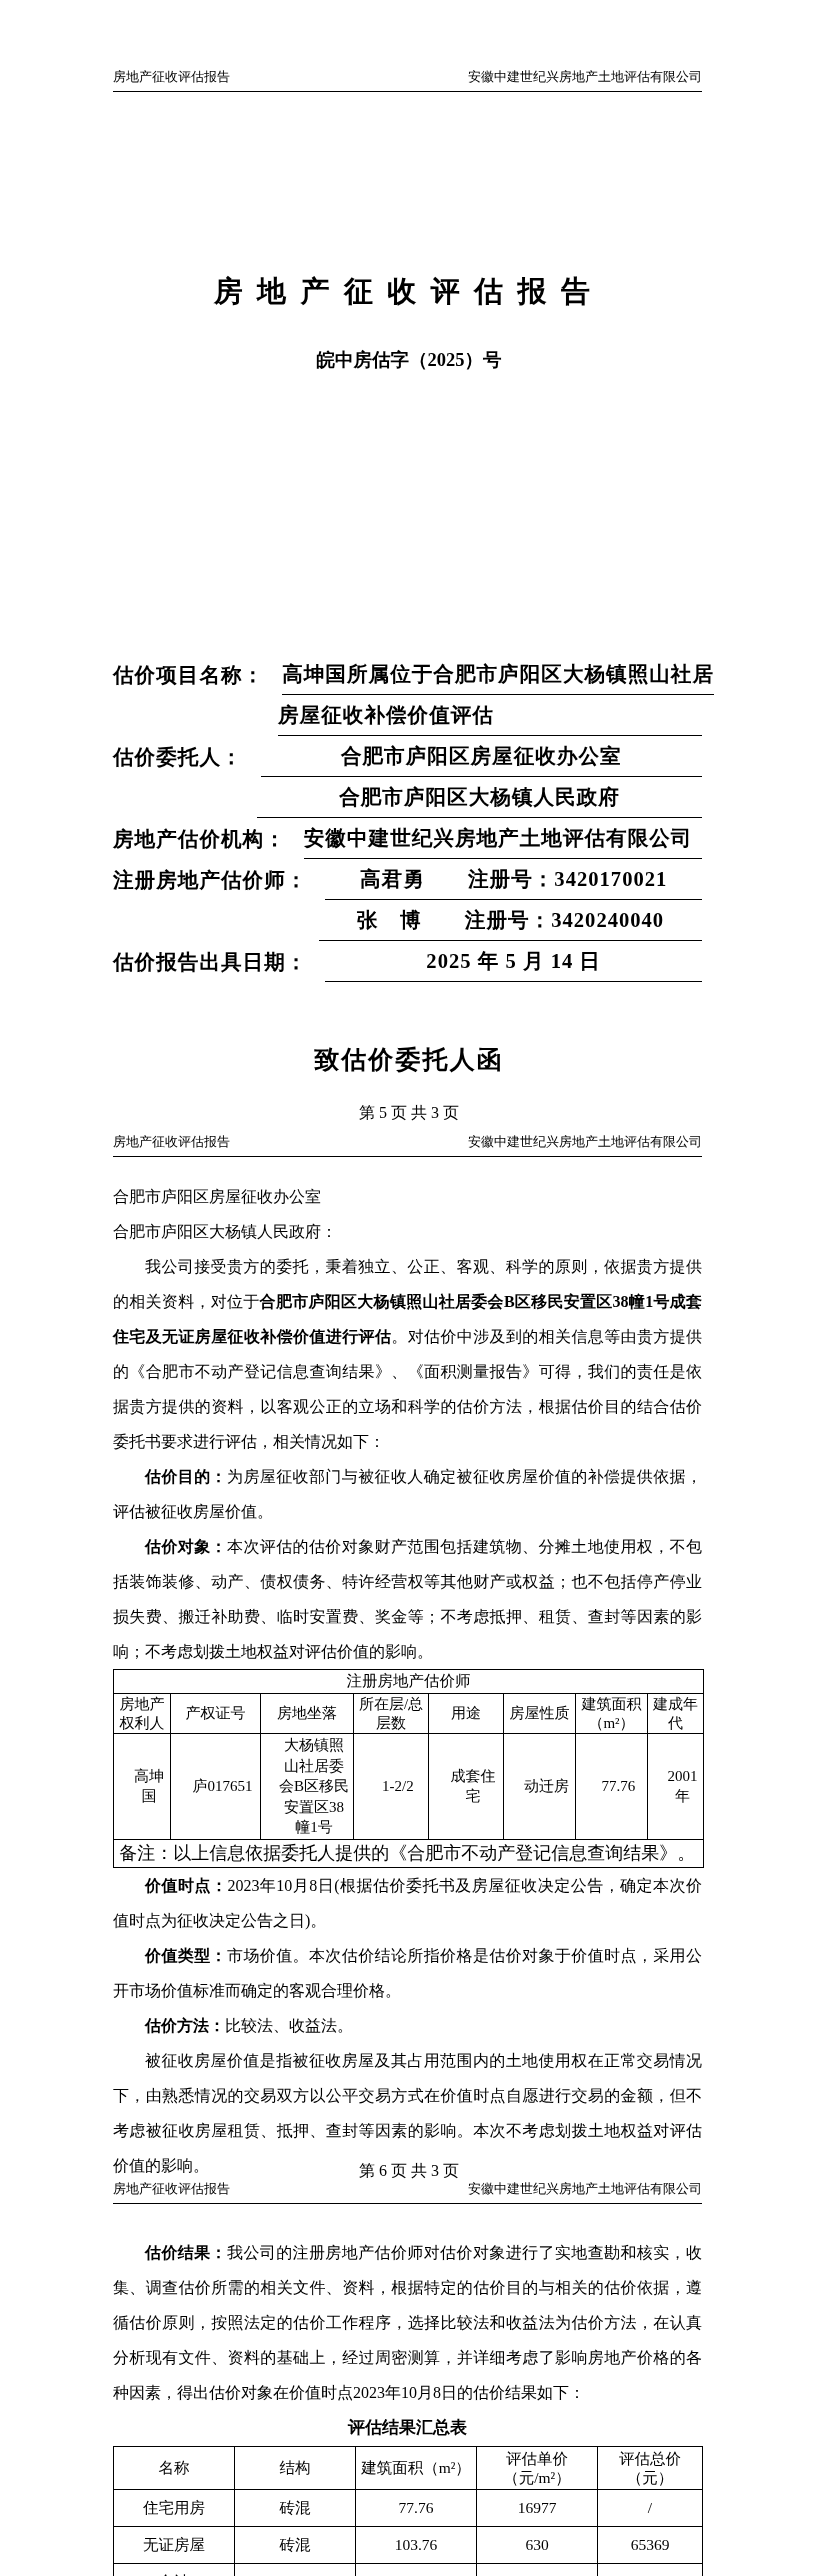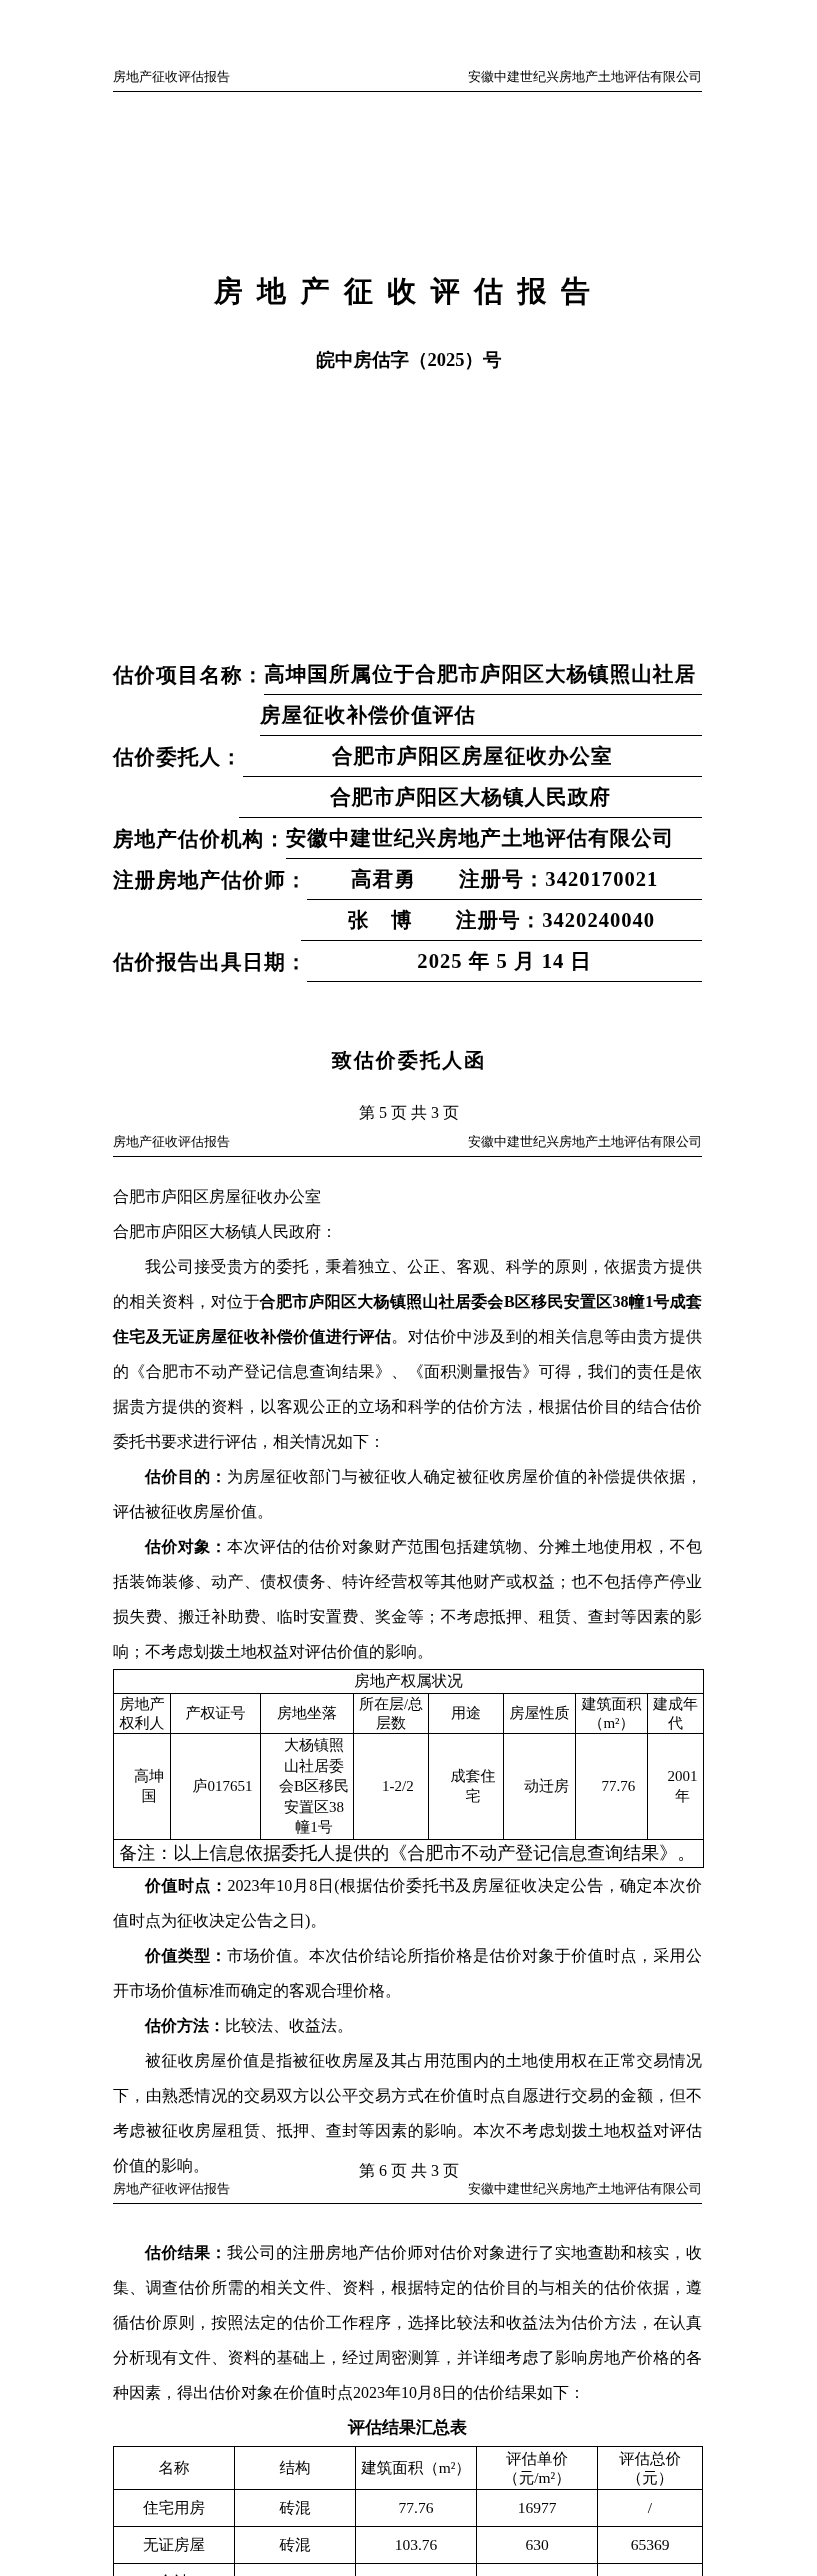--- a/index.html
+++ b/index.html
@@ -8,28 +8,28 @@
   
   .pg-header{position:absolute;left:113px;width:589px;display:flex;justify-content:space-between;
              align-items:flex-end;font-size:13px;padding-bottom:5.2px;border-bottom:1.5px solid #000;}
   .pg-footer{position:absolute;left:0;width:818px;text-align:center;font-size:16px;line-height:20.6px;}
   
   .doc-title{position:absolute;top:268px;left:0;width:818px;text-align:center;
              font-size:29px;font-weight:bold;line-height:46px;letter-spacing:14.4px;}
   .doc-no{position:absolute;top:347px;left:0;width:818px;text-align:center;
           font-size:18.5px;font-weight:bold;line-height:27px;}
   .cover-fields{position:absolute;top:654px;left:113px;width:589px;}
-  .f-row{display:flex;height:41px;align-items:stretch;}
+  .f-row{display:flex;height:41px;align-items:stretch;gap:18px;}
   .f-label{font-weight:bold;font-size:20.6px;white-space:nowrap;display:flex;align-items:center;letter-spacing:1px;}
   .f-spacer{flex:none;}
   .f-value{flex:1;border-bottom:1.5px solid #000;font-size:20.6px;font-weight:bold;letter-spacing:1px;
            display:flex;align-items:center;justify-content:center;white-space:nowrap;overflow:visible;}
   .f-value.left{justify-content:flex-start;}
   .letter-heading{position:absolute;top:1046px;left:0;width:818px;text-align:center;
-                  font-size:20px;font-weight:bold;line-height:28px;letter-spacing:2.1px;}
+                  font-size:25px;font-weight:bold;line-height:28px;letter-spacing:2.1px;}
   
   .flow{position:absolute;left:113px;width:589px;font-size:16px;}
   .addr{line-height:35px;}
   .para{line-height:35px;text-align:justify;word-break:break-all;margin:0;}
   .para.indent{text-indent:32px;}
   .blabel{font-weight:bold;}
   
   table{border-collapse:collapse;width:589px;table-layout:fixed;}
   th,td{border:1px solid #000;text-align:center;vertical-align:middle;font-weight:normal;
         padding:1px 2.1px;box-sizing:border-box;}
@@ -115,21 +115,21 @@
           <col style="width:90px">
           <col style="width:93px">
           <col style="width:75px">
         <col style="width:75px">
           <col style="width:72px">
           <col style="width:72px">
           <col style="width:56px">
       </colgroup>
       <tbody>
           <tr class="t-title">
-        <td colspan="8">房地产权属状况</td>
+        <td colspan="8">注册房地产估价师</td>
       </tr>
       <tr class="t-head">
         <th>房地产
 权利人</th>
         <th>产权证号</th>
         <th>房地坐落</th>
         <th>所在层/总
 层数</th>
         <th>用途</th>
         <th>房屋性质</th>

